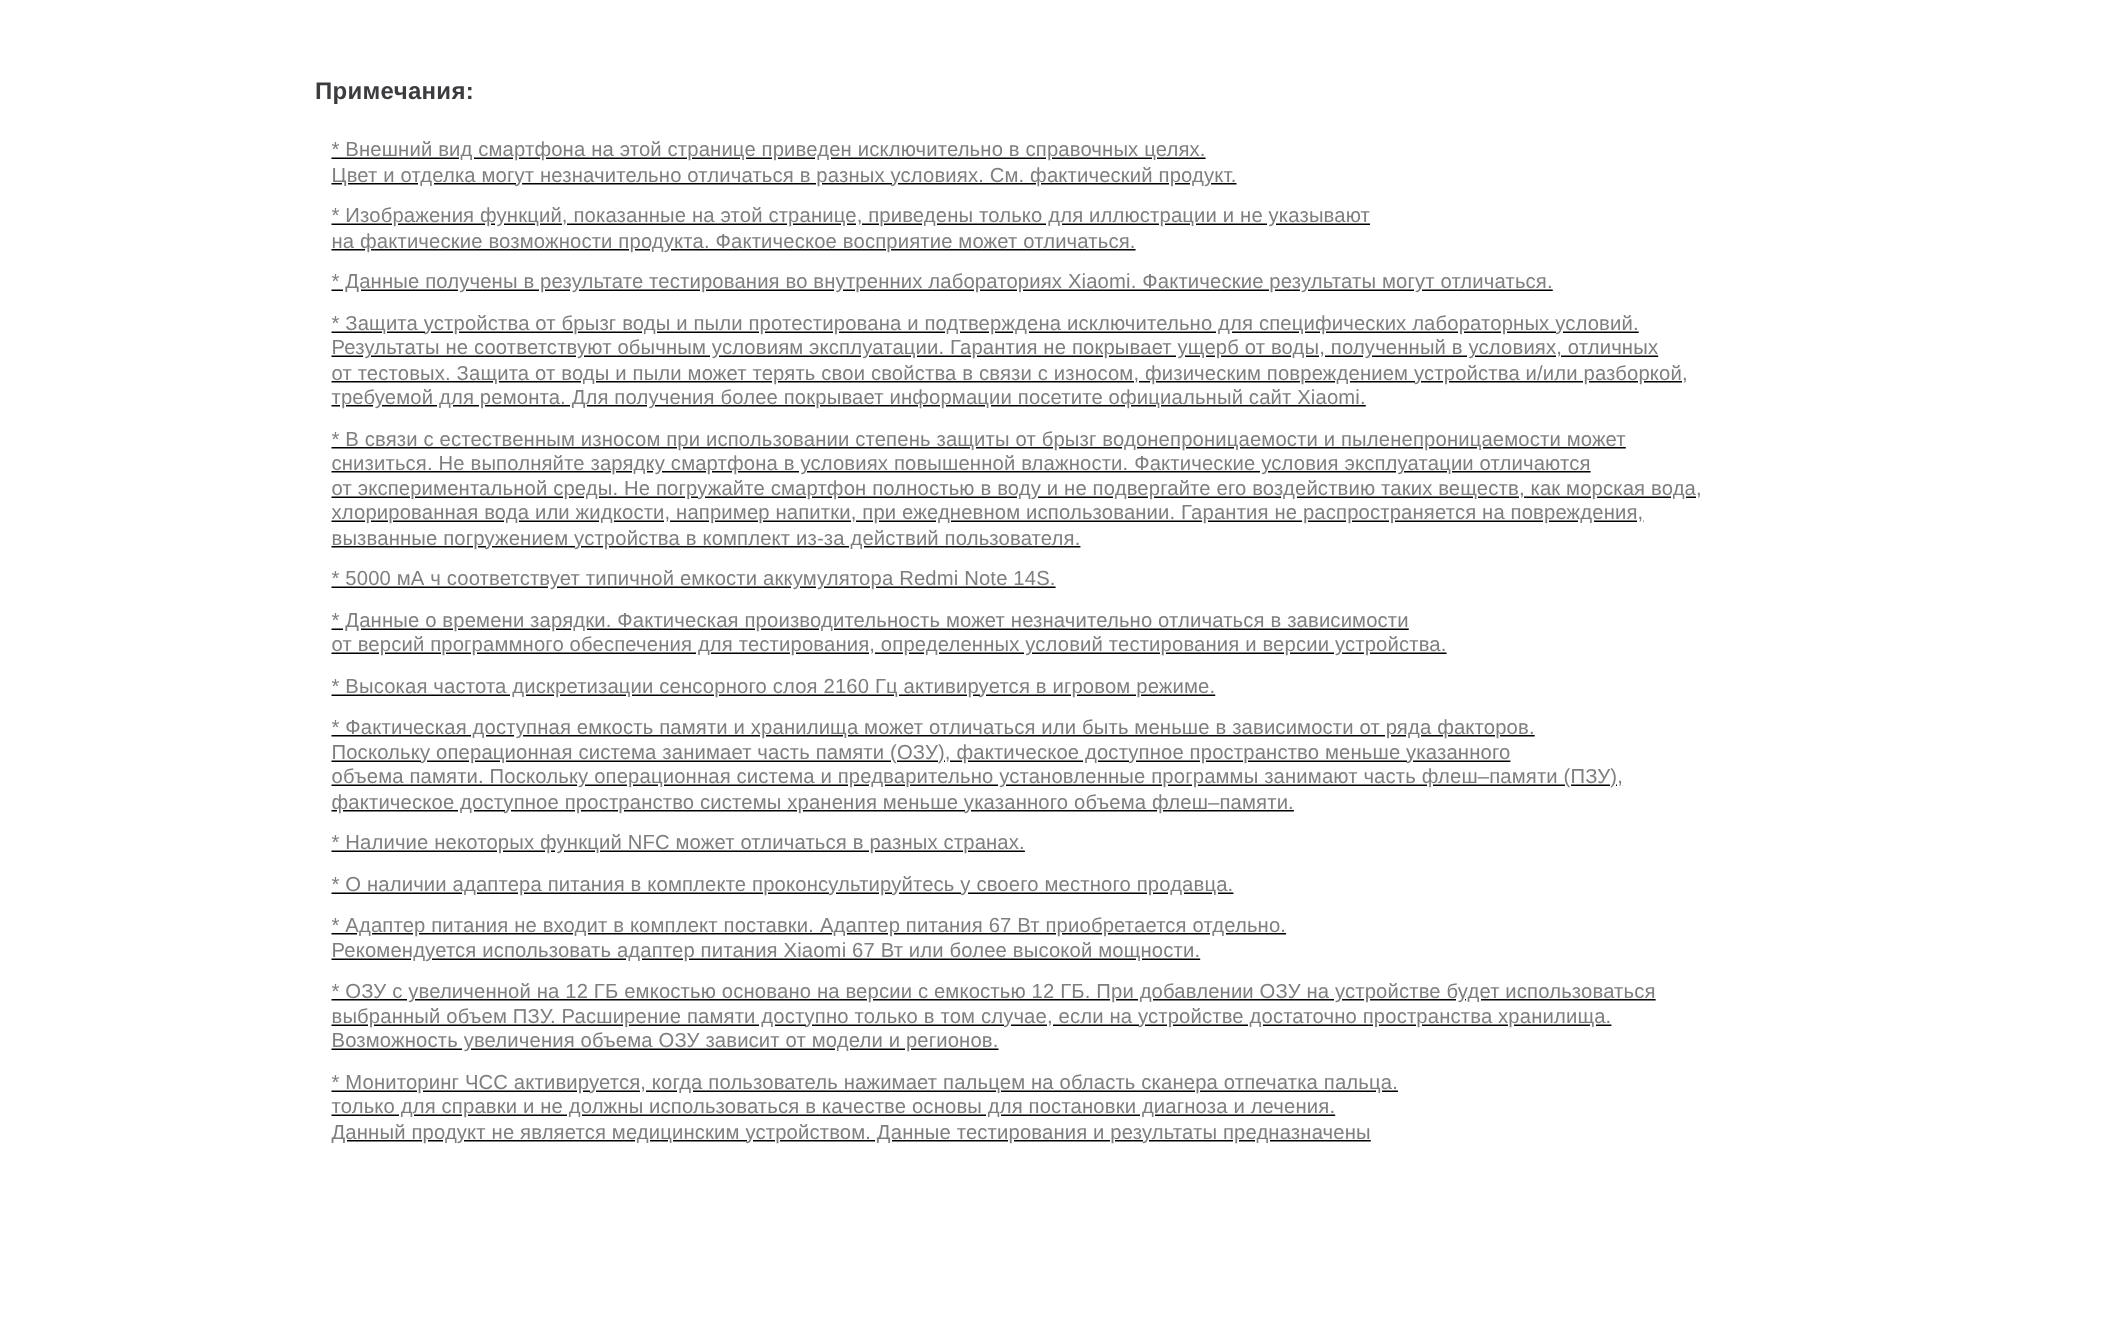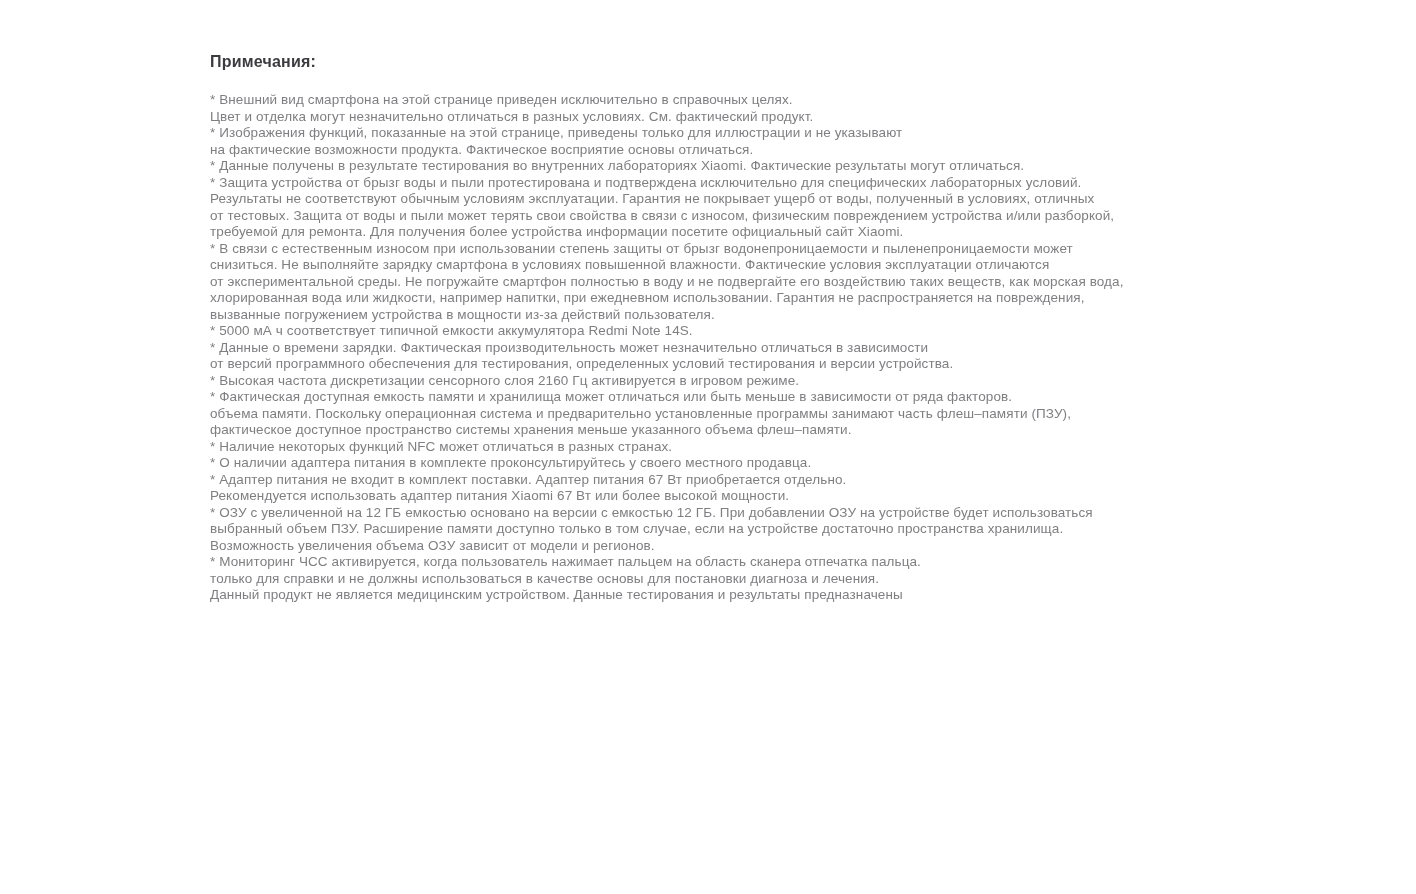--- a/index.html
+++ b/index.html
@@ -31,22 +31,23 @@
     color: #3c3c40;
     letter-spacing: 0.2px;
     margin: 0 0 21px 0;
     line-height: 18px;
   }
   .notes-list {
     margin: 0;
     padding: 0;
   }
   .note {
-    margin: 0;
+    margin: 11px;
     padding: 0;
+    text-decoration: underline;
   }
   .note-line {
     font-size: 13.5px;
     line-height: 16.5px;
     color: #7f7f82;
     letter-spacing: 0.1px;
     white-space: nowrap;
   }
 </style>
 </head>
@@ -55,50 +56,51 @@
 <div class="page">
   <div class="content">
     <h2 class="heading">Примечания:</h2>
     <div class="notes-list">
         <div class="note">
           <div class="note-line">* Внешний вид смартфона на этой странице приведен исключительно в справочных целях.</div>
           <div class="note-line">Цвет и отделка могут незначительно отличаться в разных условиях. См. фактический продукт.</div>
         </div>
         <div class="note">
           <div class="note-line">* Изображения функций, показанные на этой странице, приведены только для иллюстрации и не указывают</div>
-          <div class="note-line">на фактические возможности продукта. Фактическое восприятие основы отличаться.</div>
+          <div class="note-line">на фактические возможности продукта. Фактическое восприятие может отличаться.</div>
         </div>
         <div class="note">
           <div class="note-line">* Данные получены в результате тестирования во внутренних лабораториях Xiaomi. Фактические результаты могут отличаться.</div>
         </div>
         <div class="note">
           <div class="note-line">* Защита устройства от брызг воды и пыли протестирована и подтверждена исключительно для специфических лабораторных условий.</div>
           <div class="note-line">Результаты не соответствуют обычным условиям эксплуатации. Гарантия не покрывает ущерб от воды, полученный в условиях, отличных</div>
           <div class="note-line">от тестовых. Защита от воды и пыли может терять свои свойства в связи с износом, физическим повреждением устройства и/или разборкой,</div>
-          <div class="note-line">требуемой для ремонта. Для получения более устройства информации посетите официальный сайт Xiaomi.</div>
+          <div class="note-line">требуемой для ремонта. Для получения более покрывает информации посетите официальный сайт Xiaomi.</div>
         </div>
         <div class="note">
           <div class="note-line">* В связи с естественным износом при использовании степень защиты от брызг водонепроницаемости и пыленепроницаемости может</div>
           <div class="note-line">снизиться. Не выполняйте зарядку смартфона в условиях повышенной влажности. Фактические условия эксплуатации отличаются</div>
           <div class="note-line">от экспериментальной среды. Не погружайте смартфон полностью в воду и не подвергайте его воздействию таких веществ, как морская вода,</div>
           <div class="note-line">хлорированная вода или жидкости, например напитки, при ежедневном использовании. Гарантия не распространяется на повреждения,</div>
-          <div class="note-line">вызванные погружением устройства в мощности из-за действий пользователя.</div>
+          <div class="note-line">вызванные погружением устройства в комплект из-за действий пользователя.</div>
         </div>
         <div class="note">
           <div class="note-line">* 5000 мА ч соответствует типичной емкости аккумулятора Redmi Note 14S.</div>
         </div>
         <div class="note">
           <div class="note-line">* Данные о времени зарядки. Фактическая производительность может незначительно отличаться в зависимости</div>
           <div class="note-line">от версий программного обеспечения для тестирования, определенных условий тестирования и версии устройства.</div>
         </div>
         <div class="note">
           <div class="note-line">* Высокая частота дискретизации сенсорного слоя 2160 Гц активируется в игровом режиме.</div>
         </div>
         <div class="note">
           <div class="note-line">* Фактическая доступная емкость памяти и хранилища может отличаться или быть меньше в зависимости от ряда факторов.</div>
+          <div class="note-line">Поскольку операционная система занимает часть памяти (ОЗУ), фактическое доступное пространство меньше указанного</div>
           <div class="note-line">объема памяти. Поскольку операционная система и предварительно установленные программы занимают часть флеш–памяти (ПЗУ),</div>
           <div class="note-line">фактическое доступное пространство системы хранения меньше указанного объема флеш–памяти.</div>
         </div>
         <div class="note">
           <div class="note-line">* Наличие некоторых функций NFC может отличаться в разных странах.</div>
         </div>
         <div class="note">
           <div class="note-line">* О наличии адаптера питания в комплекте проконсультируйтесь у своего местного продавца.</div>
         </div>
         <div class="note">

